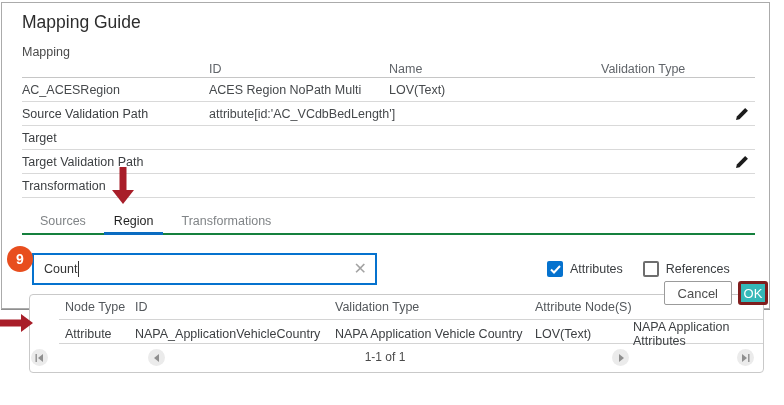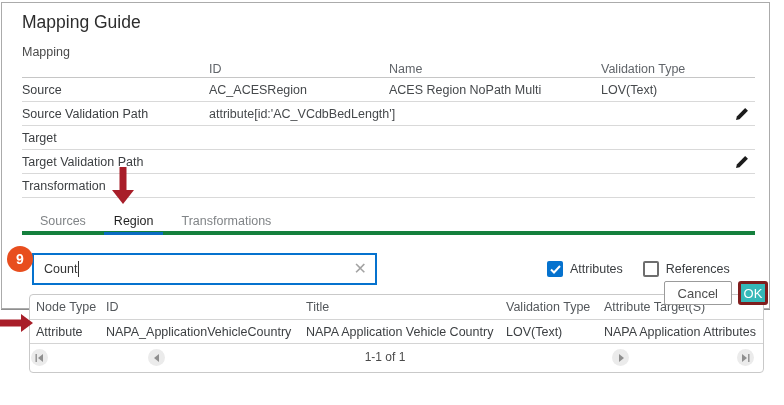--- a/index.html
+++ b/index.html
@@ -14,21 +14,21 @@
   .map-table{margin:2px 14px 0 20px;}
   .map-row{display:grid;grid-template-columns:187px 180px 212px 1fr 34px;align-items:center;
            height:23px;border-bottom:1px solid #d9d9d9;font-size:12.5px;color:#46494c;}
   .map-head{height:16px;border-bottom:1px solid #c6c6c6;color:#61656a;}
   .map-row .rlabel{color:#3c3f42;}
   .pencil-cell{display:flex;justify-content:flex-end;padding-right:6px;}
   .pencil{width:14px;height:14px;cursor:pointer;}
 
   
   .tabbar{margin:11px 14px 0 20px;padding-left:8px;display:flex;gap:8px;
-          border-bottom:4px solid #15803d;height:26px;box-sizing:border-box;}
+          border-bottom:2px solid #15803d;height:26px;box-sizing:border-box;}
   .tab{padding:0 10px;font-size:12.5px;color:#808487;display:flex;align-items:center;
        border-bottom:3px solid transparent;height:26px;box-sizing:border-box;cursor:pointer;}
   .tab.active{color:#1f1f1f;border-bottom-color:#0a6cc1;}
 
   
   .search-row{margin:18px 14px 4px 30px;display:flex;align-items:center;}
   .search-box{width:345px;height:32px;border:2px solid #0572ce;box-sizing:border-box;background:#fff;
               display:flex;align-items:center;padding:0 8px 0 10px;}
   .search-text{font-size:12.5px;color:#333;flex:0 0 auto;}
   .caret{display:inline-block;width:1px;height:16px;background:#333;margin-left:1px;}
@@ -38,21 +38,21 @@
   .filter{display:flex;align-items:center;gap:7px;font-size:12.5px;color:#3a3d40;}
   .cb{width:16px;height:16px;border-radius:2px;box-sizing:border-box;cursor:pointer;
       display:flex;align-items:center;justify-content:center;}
   .cb.checked{background:#0572ce;}
   .cb.unchecked{background:#fff;border:2px solid #6e6e6e;}
 
   
   .panel{position:relative;margin:9px 0 0 27px;width:735px;border:1px solid #c9c9c9;border-radius:4px;
          box-sizing:border-box;background:#fff;}
   .res-row{display:grid;grid-template-columns:70px 200px 200px 98px 1fr;align-items:center;
-           padding-left:6px;font-size:12.5px;}
+           padding-left:6px;font-size:12.5px;margin-left:29px;}
   .res-head{height:24px;color:#54585c;border-bottom:1px solid #d4d4d4;}
   .res-data{height:23px;color:#3c3f42;border-bottom:1px solid #d4d4d4;cursor:pointer;}
   .pag{position:relative;height:28px;}
   .pag-btn{position:absolute;top:5px;width:17px;height:17px;border-radius:50%;background:#ebebeb;
            display:flex;align-items:center;justify-content:center;cursor:pointer;}
   .pag-label{position:absolute;top:6px;left:310px;width:90px;text-align:center;
              font-size:12px;color:#4a4a4a;}
 
   
   .footer{position:absolute;right:1px;bottom:3px;display:flex;gap:6px;}
@@ -80,21 +80,20 @@
     <div class="map-table">
       <div class="map-row map-head">
         <span></span>
         <span>ID</span>
         <span>Name</span>
         <span>Validation Type</span>
         <span></span>
       </div>
 
       <div class="map-row">
-        <span class="rlabel">Source</span>
         <span>AC_ACESRegion</span>
         <span>ACES Region NoPath Multi</span>
         <span>LOV(Text)</span>
         <span></span>
       </div>
 
       <div class="map-row">
         <span class="rlabel">Source Validation Path</span>
         <span>attribute[id:'AC_VCdbBedLength']</span>
         <span></span>
@@ -166,23 +165,22 @@
           <span class="cb unchecked"></span>
           <span>References</span>
         </label>
       </div>
     </div>
 
     <div class="panel">
       <div class="res-row res-head">
         <span>Node Type</span>
         <span>ID</span>
-        <span>Title</span>
         <span>Validation Type</span>
-        <span>Attribute Target(S)</span>
+        <span>Attribute Node(S)</span>
       </div>
       <div class="res-row res-data">
         <span>Attribute</span>
         <span>NAPA_ApplicationVehicleCountry</span>
         <span>NAPA Application Vehicle Country</span>
         <span>LOV(Text)</span>
         <span>NAPA Application Attributes</span>
       </div>
       <div class="pag">
         <span class="pag-btn" style="left:1px;">

